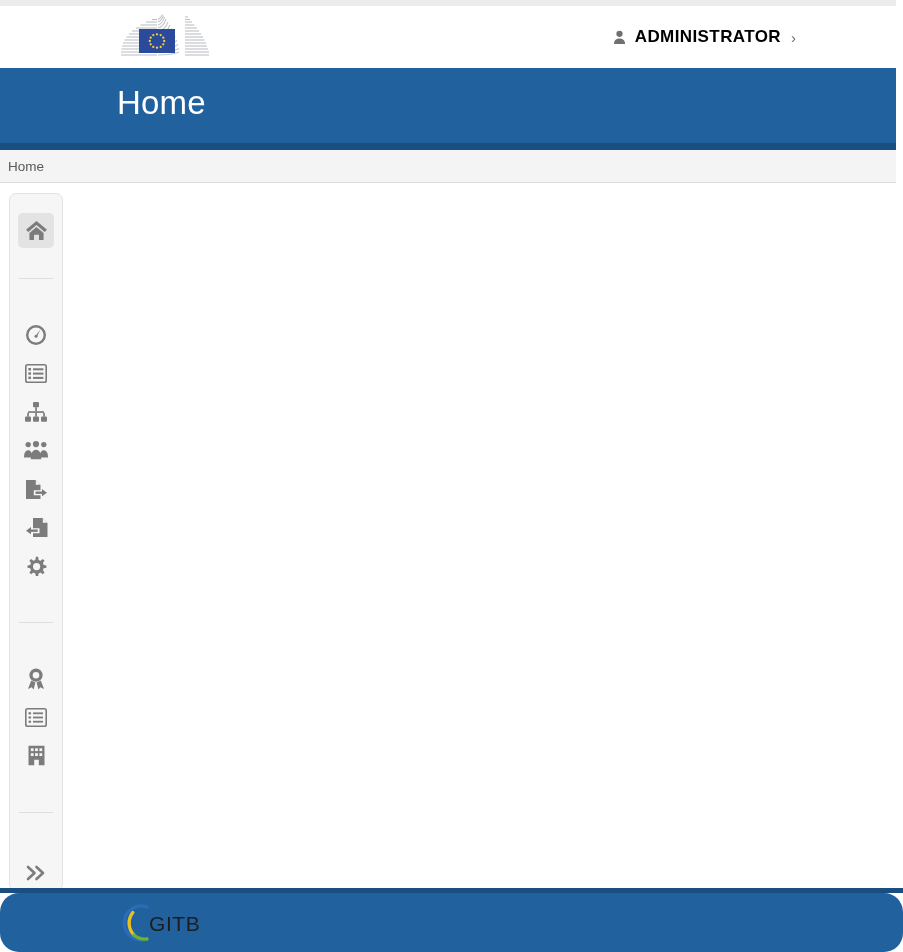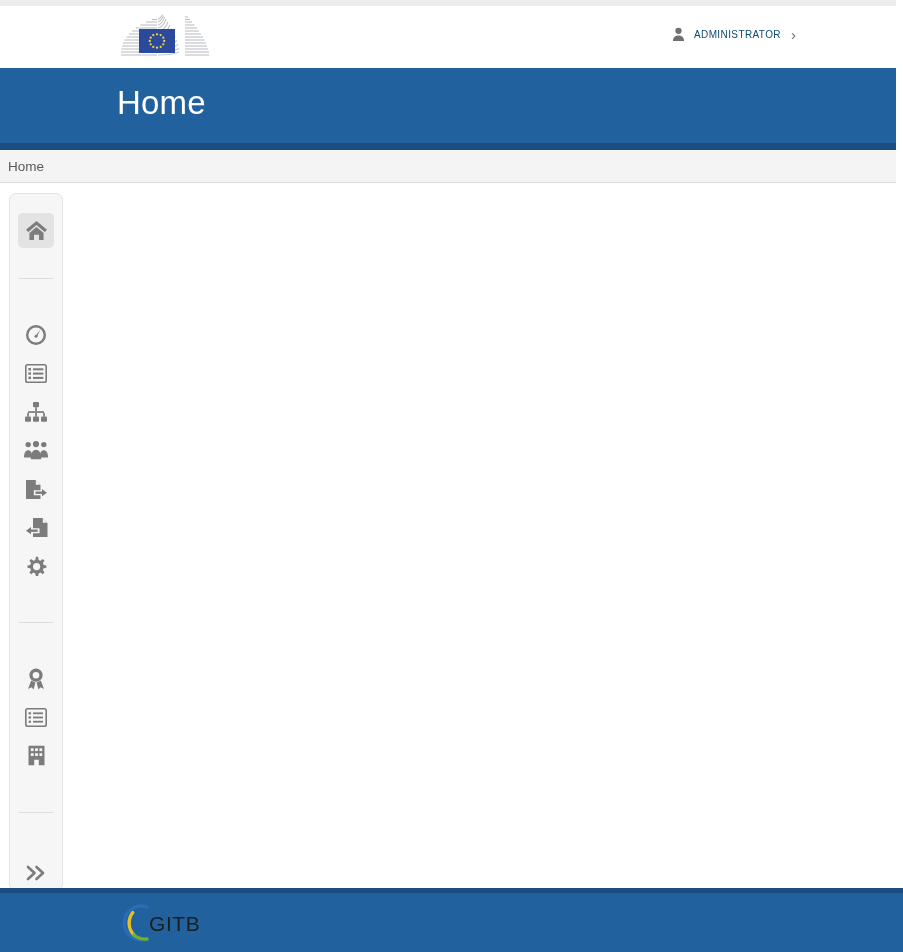--- a/index.html
+++ b/index.html
@@ -54,24 +54,24 @@
     align-items: center;
     gap: 9px;
     cursor: pointer;
   }
   .user-icon {
     width: 13px; height: 15px;
     display: block;
     color: #707070;
   }
   .user-label {
-    font-size: 10px;
+    font-size: 17px;
     letter-spacing: 0.4px;
-    color: #0c4a6e;
-    font-weight: 400;
+    color: #000000;
+    font-weight: 700;
   }
   .user-chevron {
     color: #6c6c6c;
     font-size: 15px;
     line-height: 1;
     margin-left: 1px;
   }
 
   
   .page-banner {
@@ -170,20 +170,21 @@
     background: #1b4e80;
   }
   .footer {
     position: absolute;
     bottom: 0; left: 0;
     width: 903px;
     height: 59px;
     background: #21619e;
     display: flex;
     align-items: center;
+    border-radius: 19px;
   }
 
   .gitb-logo {
     position: absolute;
     left: 120px;
     top: 6px;
     width: 86px;
     height: 48px;
   }
   .gitb-logo svg { display: block; }

